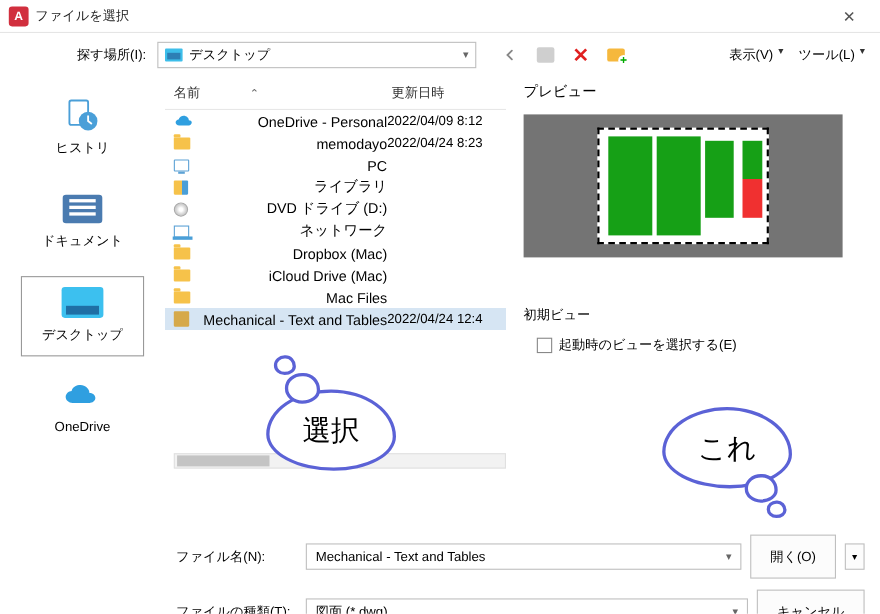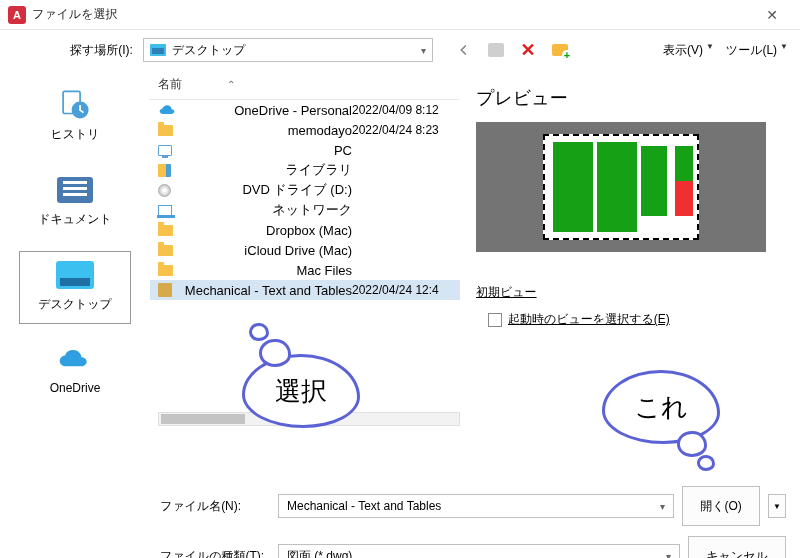--- a/index.html
+++ b/index.html
@@ -62,30 +62,30 @@
 .fi-net { width: 14px; height: 11px; border:1px solid #5da2d5; position:relative; }
 .fi-net::after { content:""; position:absolute; bottom:-3px; left:-2px; width:18px; height:3px; background:#4a9fd8; }
 .fi-dwg { width: 14px; height: 14px; background: #d6a94a; border-radius: 1px; position: relative; font-size:7px; color:#fff; line-height:14px; text-align:center; }
 .fr-name { flex: 1; white-space: nowrap; overflow: hidden; text-overflow: ellipsis; text-align: right; }
 .fr-date { width: 108px; font-size: 12px; white-space: nowrap; overflow: hidden; }
 
 .scroll-track { height: 14px; background: #f2f2f2; margin-top: 112px; margin-left: 8px; margin-right: 0; border: 1px solid #e0e0e0; display: flex; align-items: center; }
 .scroll-thumb { width: 84px; height: 10px; background: #c4c4c4; margin-left: 2px; }
 
 .preview-panel { flex: 1; padding: 0 18px 0 16px; }
-.pv-label { font-size: 18px; margin: 16px 0 12px; }
+.pv-label { font-size: 13px; margin: 4px 0 12px; }
 .pv-box { width: 290px; height: 130px; background: #747474; display: flex; align-items: center; justify-content: center; }
 .pv-drawing { width: 156px; height: 106px; background: #fff; border: 2px dashed #000; position: relative; overflow: hidden; }
 .pv-green { position:absolute; background:#16a016; }
 .pv-g1 { left:8px; top:6px; width:40px; height:90px; }
 .pv-g2 { left:52px; top:6px; width:40px; height:90px; }
 .pv-g3 { left:96px; top:10px; width:26px; height:70px; }
 .pv-legend { position:absolute; right:4px; top:10px; width:18px; height:70px; background:linear-gradient(#16a016 50%,#f03030 50%); }
 
-.initial-view { margin-top: 32px; text-decoration: underline; }
+.initial-view { margin-top: 44px; }
 .iv-label { font-size: 12px; margin-bottom: 10px; }
 .iv-check { display: flex; align-items: center; gap: 6px; font-size: 12px; padding-left: 12px; }
 .cb { width: 14px; height: 14px; border: 1px solid #888; }
 
 .bottom { padding: 6px 14px 0 160px; }
 .b-row { display: flex; align-items: center; margin-bottom: 10px; gap: 8px; }
 .b-label { width: 110px; font-size: 12px; }
 .b-combo { flex: 1; height: 24px; border: 1px solid #bfbfbf; font-size: 12px; padding: 0 8px; display: flex; align-items: center; background: #fff; }
 .b-combo .combo-arrow { margin-left: auto; }
 .b-btn { width: 78px; height: 40px; border: 1px solid #bfbfbf; font-size: 12px; background: #fcfcfc; display: flex; align-items: center; justify-content: center; cursor: pointer; }
@@ -176,20 +176,21 @@
       <div>OneDrive</div>
     </div>
   </div>
 
   <div class="file-panel">
     <div class="file-header">
       <div class="fh-name">
         <span>名前</span>
         <span class="fh-sort">⌃</span>
       </div>
+      <div class="fh-date">更新日時</div>
     </div>
     <div class="file-list" id="file-list">
         <div class="file-row">
           <div class="fi fi-cloud">
             <svg viewBox="0 0 24 16">
               <path d="M6 14c-3 0-5-2-5-4s2-4 4-4c1-3 4-5 7-5 4 0 7 3 7 6 2 0 4 1 4 3s-2 4-4 4H6z" fill="#2f9fe0"></path>
             </svg>
           </div>
           <div class="fr-name">OneDrive - Personal</div>
           <div class="fr-date">2022/04/09 8:12</div>

